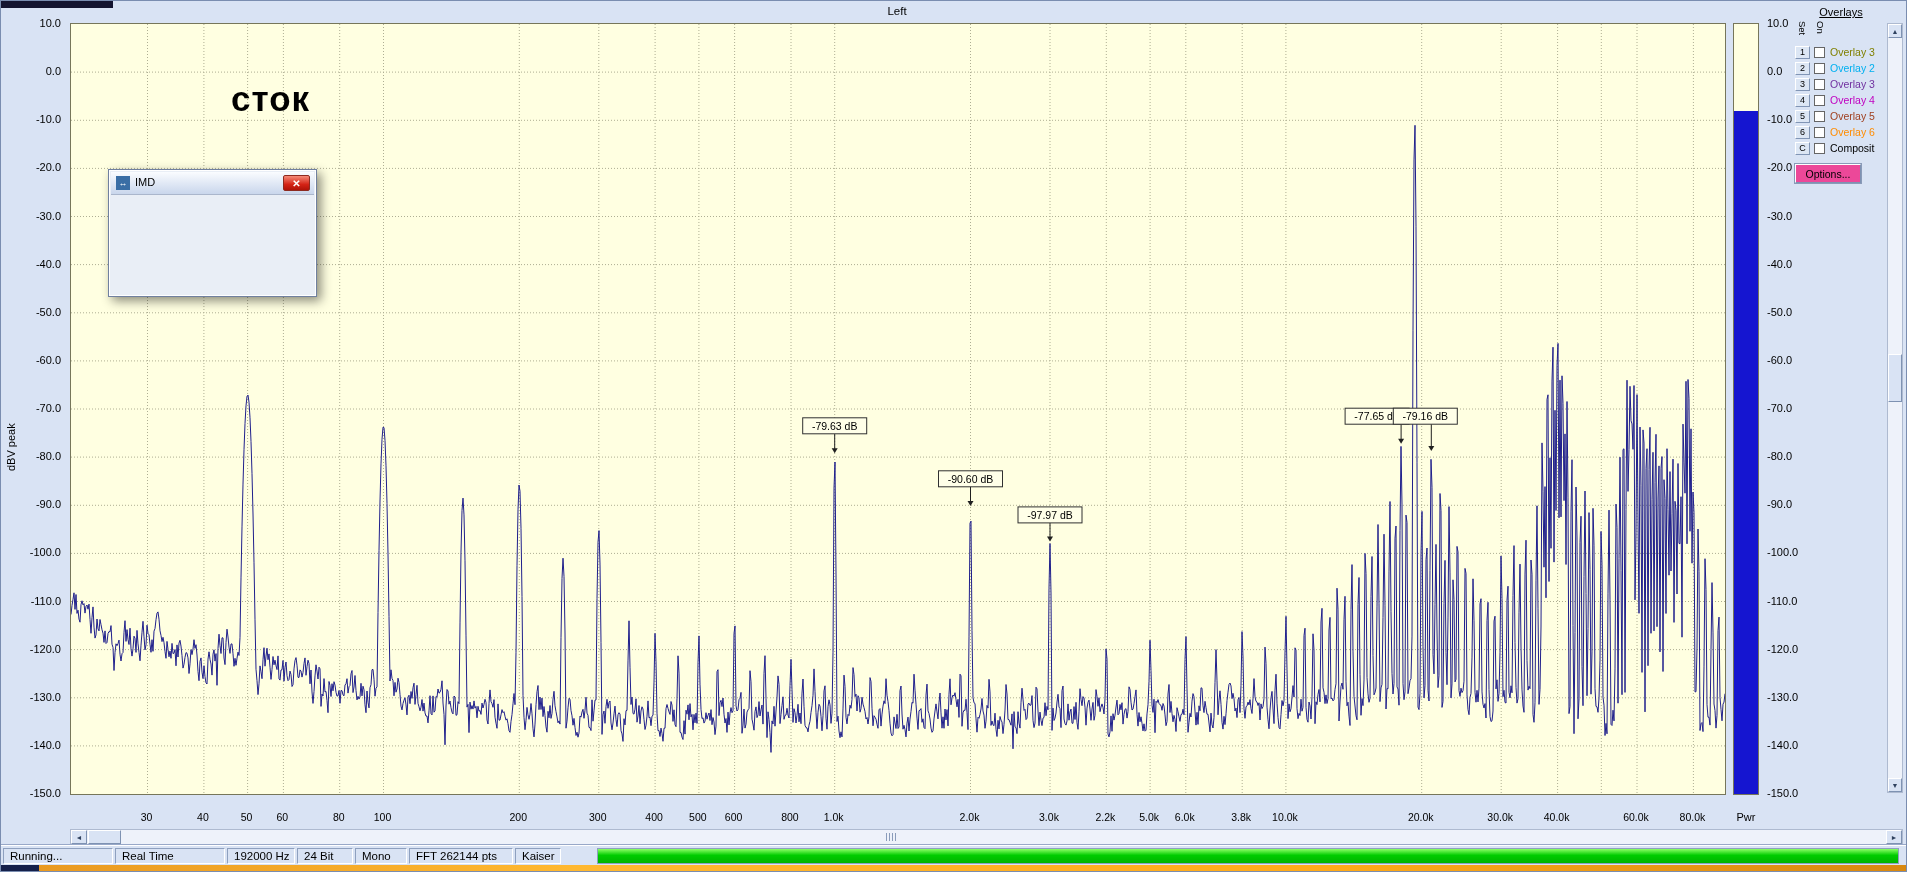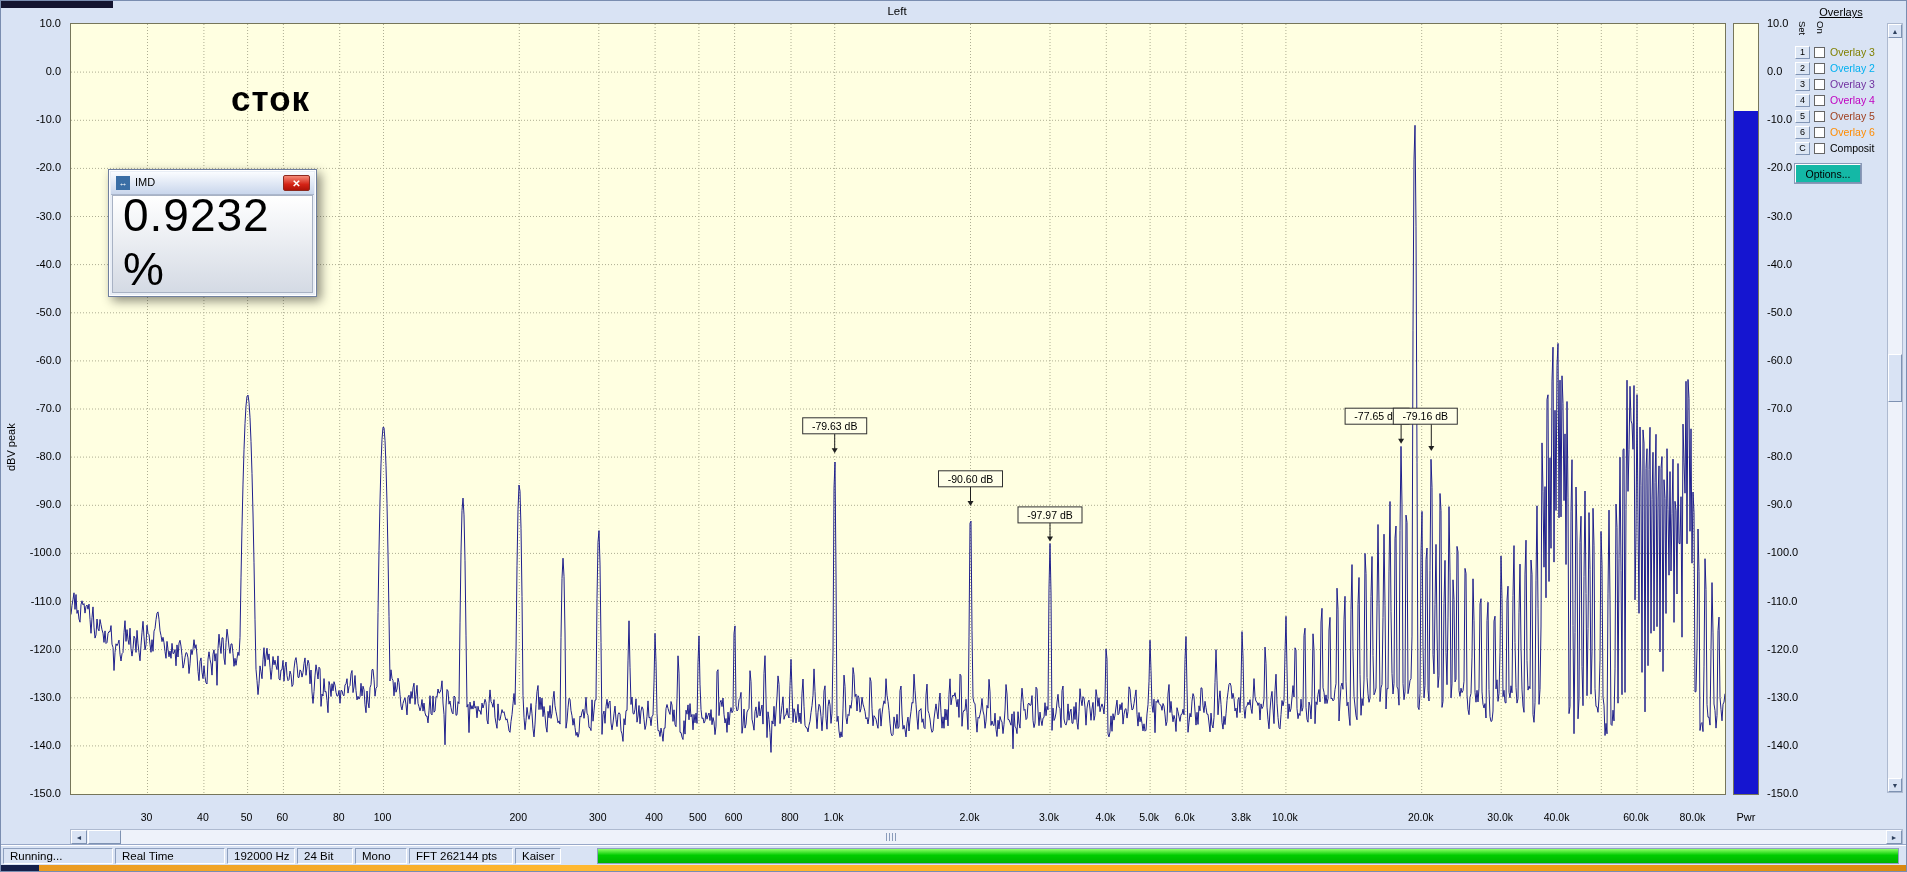--- a/index.html
+++ b/index.html
@@ -30,21 +30,21 @@
   #overlays{left:1794px;top:5px;width:92px;height:195px;}
   #ov-title{text-align:center;font-size:11px;text-decoration:underline;}
   .vtext{position:absolute;writing-mode:vertical-rl;font-size:9.5px;}
   #ov-set{left:2px;top:15px;}
   #ov-on{left:20px;top:15px;}
   .ov-row{position:absolute;left:0;width:92px;height:14px;}
   .ov-btn{position:absolute;left:0;top:0;width:15px;height:13px;background:#dce6f4;border:1px solid;
           border-color:#fff #8195b5 #8195b5 #fff;font-size:9px;line-height:11px;text-align:center;box-sizing:border-box;}
   .ov-chk{position:absolute;left:19px;top:1px;width:11px;height:11px;background:#fff;border:1px solid #666;box-sizing:border-box;}
   .ov-lbl{position:absolute;left:35px;top:0;font-size:10.5px;line-height:13px;white-space:nowrap;}
-  #options-btn{position:absolute;left:0;top:158px;width:66px;height:19px;background:#14b8a6;
+  #options-btn{position:absolute;left:0;top:158px;width:66px;height:19px;background:#ec4899;
                border:1px solid;border-color:#fff #7e92b2 #7e92b2 #fff;outline:1px solid #8a9ab8;
                font-size:10.5px;font-family:"Liberation Sans",sans-serif;}
   
   #imd{left:107px;top:168px;width:207px;height:126px;background:#e9eef6;border:1px solid #70809f;
        box-shadow:inset 0 0 0 1px #fff,4px 4px 10px rgba(0,0,0,.45);z-index:6;}
   #imd-title{position:absolute;left:2px;right:2px;top:2px;height:22px;
              background:linear-gradient(180deg,#fafcff,#c9d6ec);border-bottom:1px solid #aab6cc;}
   #imd-icon{position:absolute;left:5px;top:4px;width:14px;height:14px;background:#3a6ea5;color:#fff;
             font-size:9px;line-height:14px;text-align:center;}
   #imd-title-text{position:absolute;left:24px;top:4px;font-size:11px;}
@@ -209,21 +209,21 @@
       <div class="xtick" style="left: 351.47px;">100</div>
       <div class="xtick" style="left: 487.301px;">200</div>
       <div class="xtick" style="left: 566.756px;">300</div>
       <div class="xtick" style="left: 623.131px;">400</div>
       <div class="xtick" style="left: 666.858px;">500</div>
       <div class="xtick" style="left: 702.586px;">600</div>
       <div class="xtick" style="left: 758.961px;">800</div>
       <div class="xtick" style="left: 802.689px;">1.0k</div>
       <div class="xtick" style="left: 938.519px;">2.0k</div>
       <div class="xtick" style="left: 1017.97px;">3.0k</div>
-      <div class="xtick" style="left: 1074.35px;">4.0k</div>
+      <div class="xtick" style="left: 1074.35px;">2.2k</div>
       <div class="xtick" style="left: 1118.08px;">5.0k</div>
       <div class="xtick" style="left: 1153.8px;">6.0k</div>
       <div class="xtick" style="left: 1210.18px;">3.8k</div>
       <div class="xtick" style="left: 1253.91px;">10.0k</div>
       <div class="xtick" style="left: 1389.74px;">20.0k</div>
       <div class="xtick" style="left: 1469.19px;">30.0k</div>
       <div class="xtick" style="left: 1525.57px;">40.0k</div>
       <div class="xtick" style="left: 1569.29px; margin-top: 48px;">50.0k</div>
       <div class="xtick" style="left: 1605.02px;">60.0k</div>
       <div class="xtick" style="left: 1661.4px;">80.0k</div>
@@ -273,23 +273,20 @@
       </div>
     <button id="options-btn">Options...</button>
   </div>
 
   <div class="abs" id="imd">
     <div id="imd-title">
       <span id="imd-icon">↔</span>
       <span id="imd-title-text">IMD</span>
       <span id="imd-close">✕</span>
     </div>
-    <div id="imd-body">
-      <span id="imd-value">0.9232 %</span>
-    </div>
   </div>
 
   <div class="abs" id="hscroll">
     <div class="sbtn" id="hs-left">◄</div>
     <div id="hs-thumb"></div>
     <div id="hs-grip"></div>
     <div class="sbtn" id="hs-right">►</div>
   </div>
 
   <div class="abs" id="vscroll">

